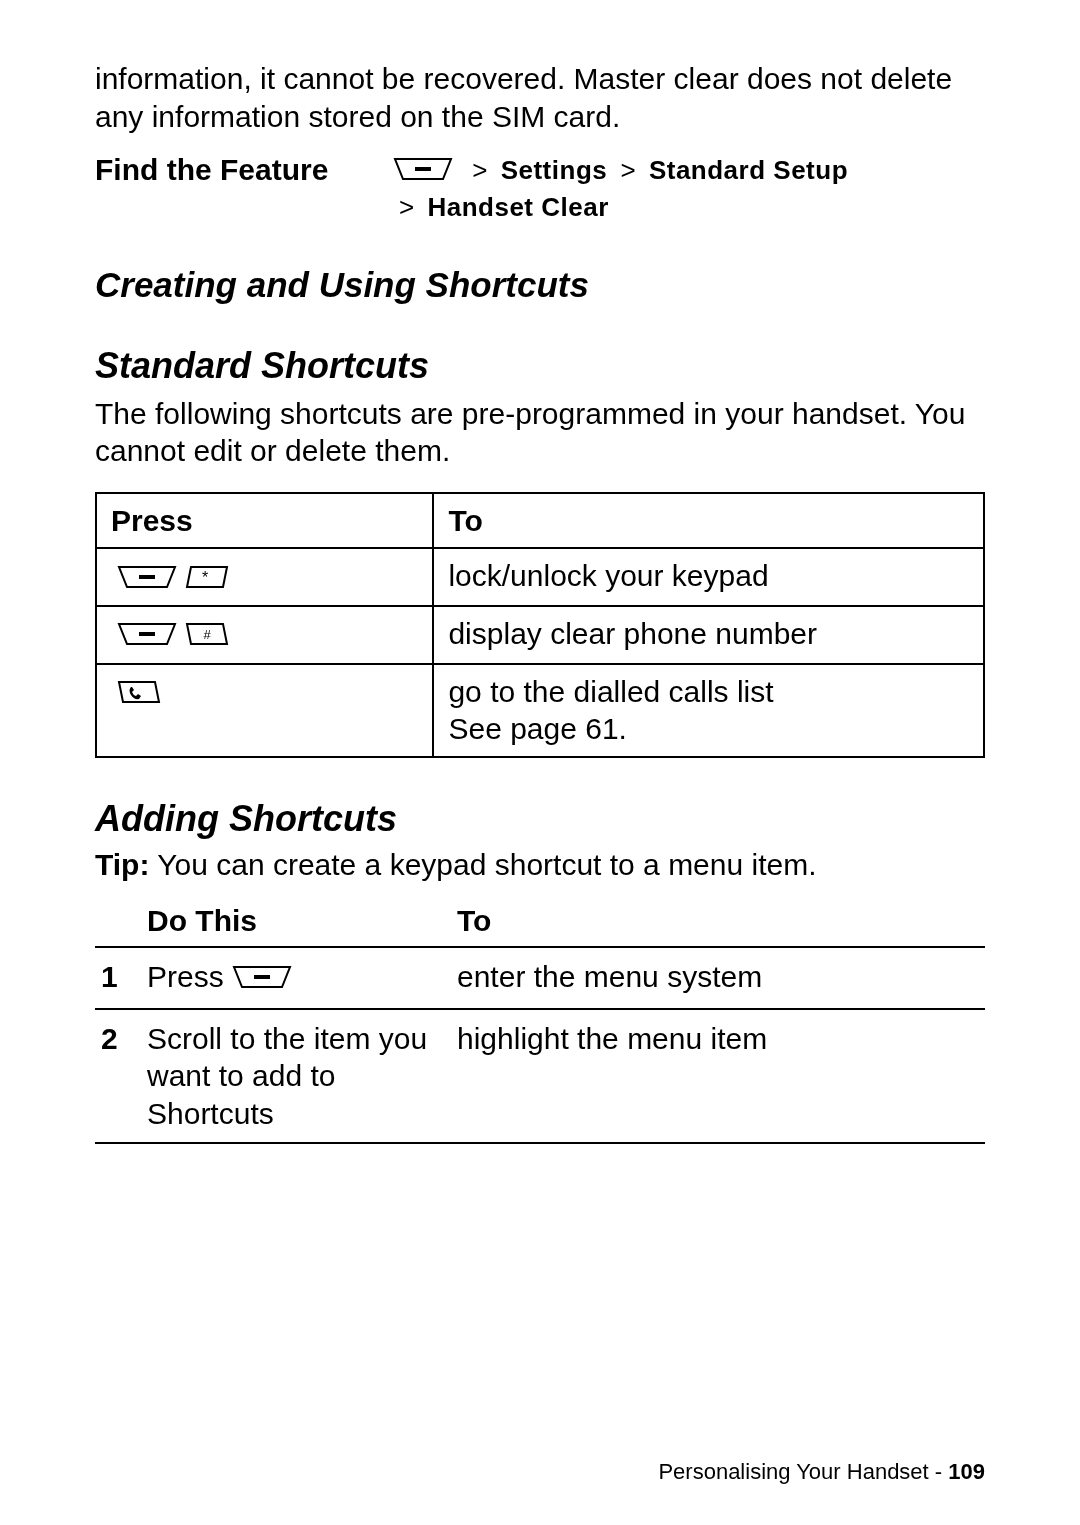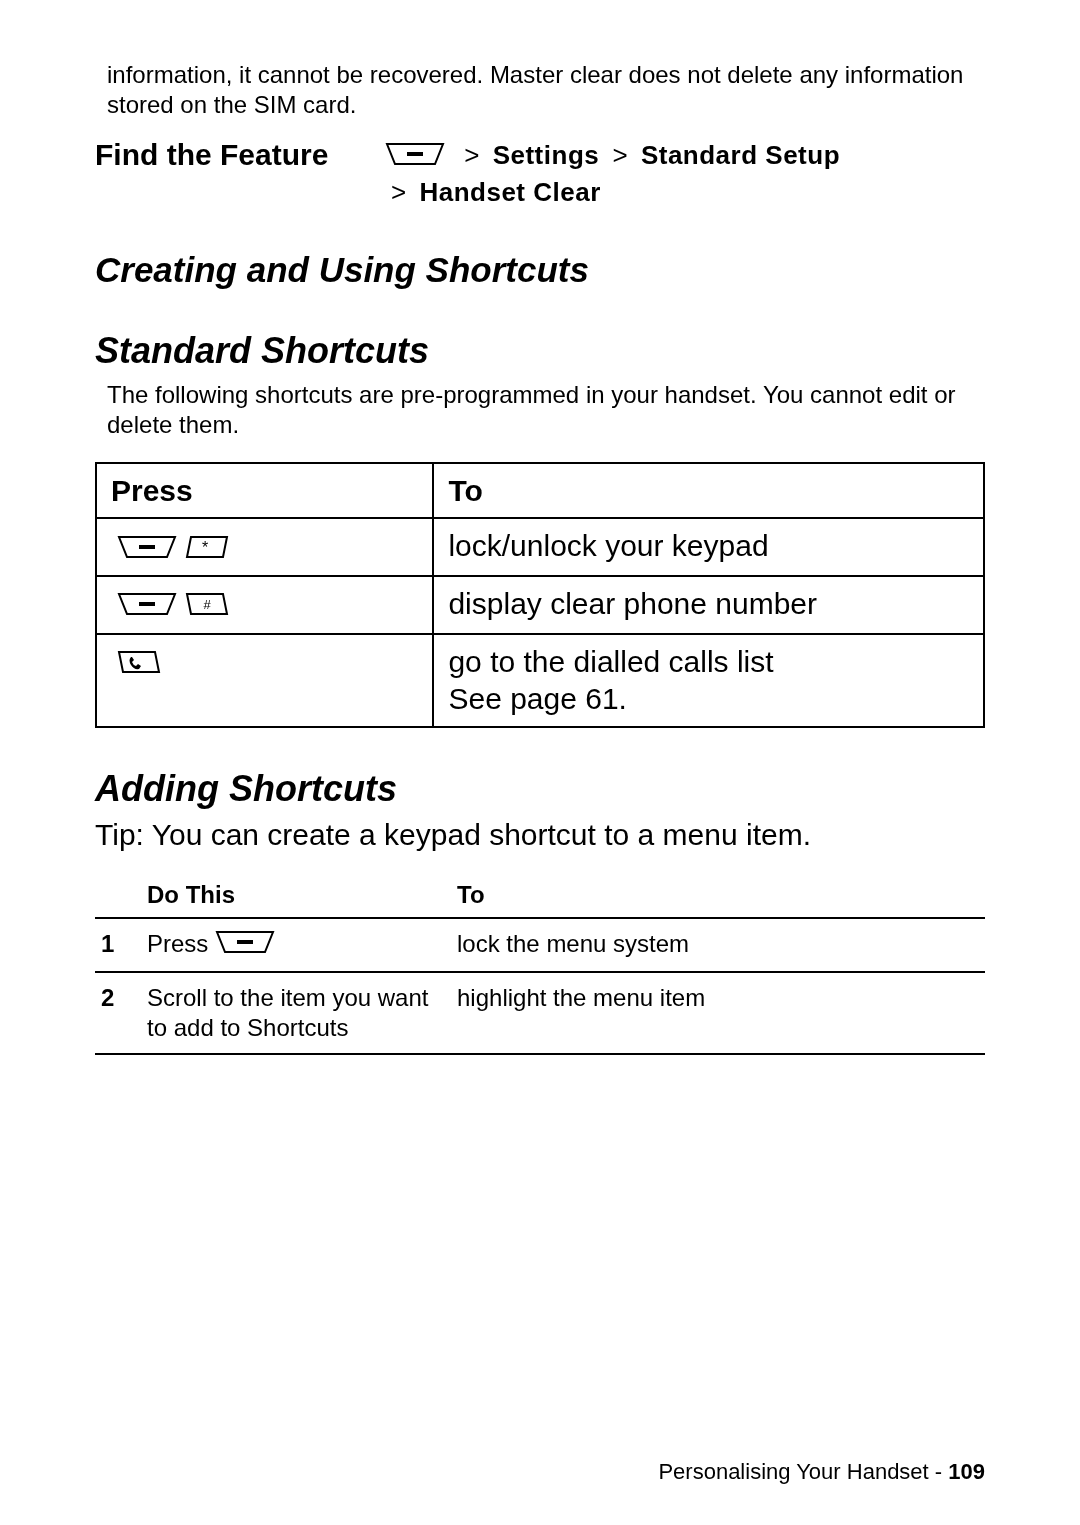--- a/index.html
+++ b/index.html
@@ -8,28 +8,29 @@
     width:1080px;
     height:1525px;
     background:#fff;
     font-family: Arial, Helvetica, sans-serif;
     color:#000;
   }
   .page {
     padding: 60px 95px 40px 95px;
   }
   .body-text {
-    font-size:24px;
+    font-size:30px;
     line-height:1.25;
-    margin:0 0 18px 12px;
+    margin:0 0 18px 0;
   }
   .find-row {
     display:flex;
     align-items:flex-start;
     margin: 18px 0 40px 0;
+    gap: 8px;
   }
   .find-label {
     font-weight:bold;
     font-size:30px;
     width:290px;
     flex:0 0 290px;
   }
   .find-path {
     font-size:26px;
     line-height:1.35;
@@ -66,39 +67,39 @@
     padding:8px 14px;
     text-align:left;
     vertical-align:top;
     line-height:1.25;
   }
   table.shortcuts th { font-weight:bold; }
   table.shortcuts td.press-cell { width:38%; padding-left:20px; }
   table.steps {
     border-collapse:collapse;
     width:100%;
-    margin-top:21px;
-    font-size:24px;
+    margin-top:14px;
+    font-size:30px;
   }
   table.steps th {
     text-align:left;
     font-weight:bold;
     padding:8px 6px 8px 6px;
     border-bottom:2.5px solid #000;
   }
   table.steps td {
     padding:10px 6px;
     border-bottom:2.5px solid #000;
     vertical-align:top;
     line-height:1.25;
   }
   table.steps .num { font-weight:bold; width:46px; }
   table.steps .do-col { width:310px; }
   .tip-line { font-size:30px; margin: 6px 0 14px 0; }
-  .tip-line .tip { font-weight:normal; }
+  .tip-line .tip { font-weight:bold; }
   .footer {
     position:absolute;
     bottom:40px;
     right:95px;
     font-size:22px;
   }
   .footer .pg { font-weight:bold;margin-top:28px; }
   
   .keysvg { display:inline-block; vertical-align:middle; }
 </style>
@@ -212,21 +213,21 @@
         <th class="do-col">Do This</th>
         <th>To</th>
       </tr>
     </thead>
     <tbody id="steps-body">
         <tr>
           <td class="num">1</td>
           <td class="do-col">Press <span class="keysvg"><svg width="60" height="24">
                 <use href="#key-menu"></use>
               </svg></span></td>
-          <td>lock the menu system</td>
+          <td>enter the menu system</td>
         </tr>
         <tr>
           <td class="num">2</td>
           <td class="do-col">Scroll to the item you want to add to Shortcuts</td>
           <td>highlight the menu item</td>
         </tr>
       </tbody>
   </table>
 
 </div>

